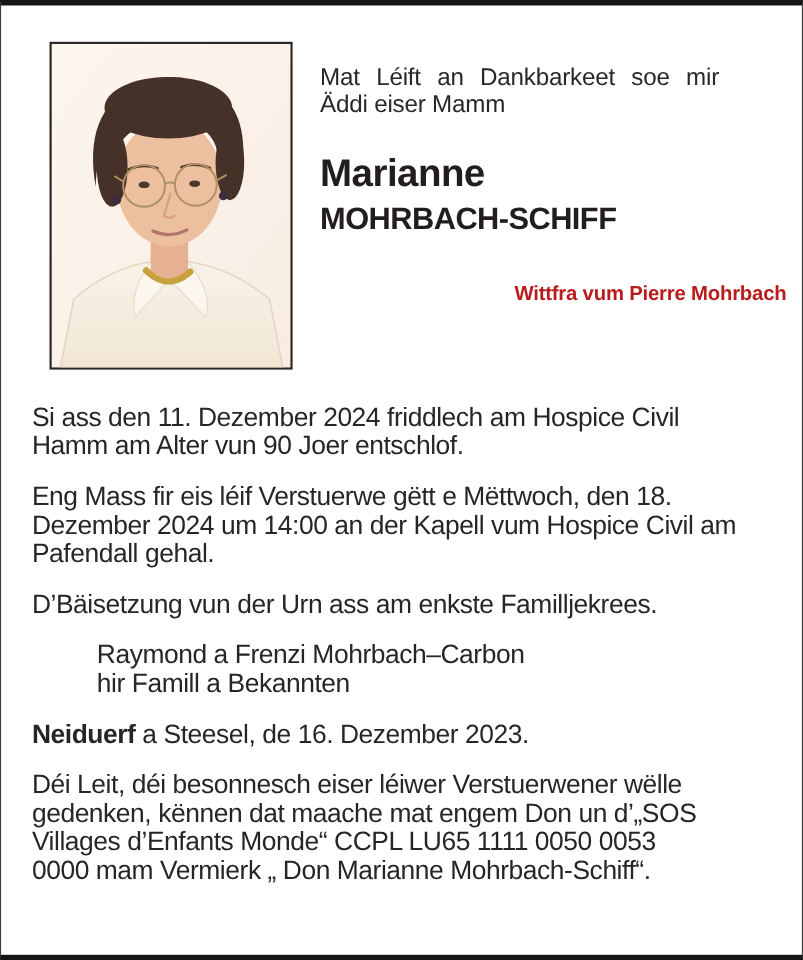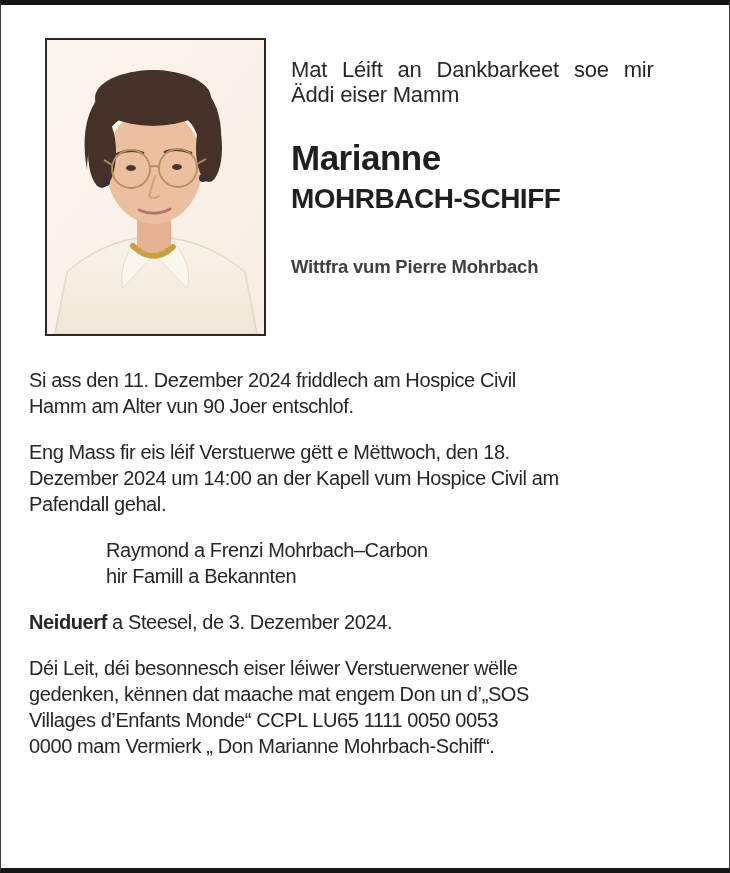--- a/index.html
+++ b/index.html
@@ -47,39 +47,39 @@
 
   .name-block { margin-top: 30px; color: #221e1f; }
   .name-first {
     font-size: 35px; font-weight: bold; line-height: 41px; letter-spacing: -0.5px;
   }
   .name-last {
     font-size: 28px; font-weight: bold; line-height: 41px; letter-spacing: -0.5px;
   }
   .subtitle {
     margin-top: 37px;
-    text-align: left;
+    text-align: right;
     font-size: 18.5px;
     font-weight: bold;
-    color: #404040;
+    color: #b91c1c;
     letter-spacing: -0.2px;
   }
 
   
   .body-col {
     position: absolute;
     left: 28px; top: 362px;
     width: 692px;
-    font-size: 20px;
+    font-size: 24px;
     line-height: 26px;
     color: #292525;
     letter-spacing: -0.4px;
   }
   .para { white-space: pre-line; margin-bottom: 20px; }
-  .para.indented { margin-left: 77px; }
+  .para.indented { margin-left: 59px; }
   .bold-run { font-weight: bold; }
 </style>
 </head>
 <body>
 
 <div class="page">
 
   <div class="photo-frame">
     <svg viewBox="0 0 217 294" xmlns="http://www.w3.org/2000/svg" preserveAspectRatio="none">
       <defs>
@@ -140,22 +140,23 @@
 
     <div class="subtitle">Wittfra vum Pierre Mohrbach</div>
   </div>
 
   <div class="body-col">
     <p class="para">Si ass den 11. Dezember 2024 friddlech am Hospice Civil
 Hamm am Alter vun 90 Joer entschlof.</p>
     <p class="para">Eng Mass fir eis léif Verstuerwe gëtt e Mëttwoch, den 18.
 Dezember 2024 um 14:00 an der Kapell vum Hospice Civil am
 Pafendall gehal.</p>
+    <p class="para">D’Bäisetzung vun der Urn ass am enkste Familljekrees.</p>
     <p class="para indented">Raymond a Frenzi Mohrbach–Carbon
 hir Famill a Bekannten</p>
-    <p class="para"><span class="bold-run">Neiduerf</span><span> a Steesel, de 3. Dezember 2024.</span></p>
+    <p class="para"><span class="bold-run">Neiduerf</span><span> a Steesel, de 16. Dezember 2023.</span></p>
     <p class="para">Déi Leit, déi besonnesch eiser léiwer Verstuerwener wëlle
 gedenken, kënnen dat maache mat engem Don un d’„SOS
 Villages d’Enfants Monde“ CCPL LU65 1111 0050 0053
 0000 mam Vermierk „ Don Marianne Mohrbach-Schiff“.</p>
   </div>
 
 </div>
 
 </body></html>

